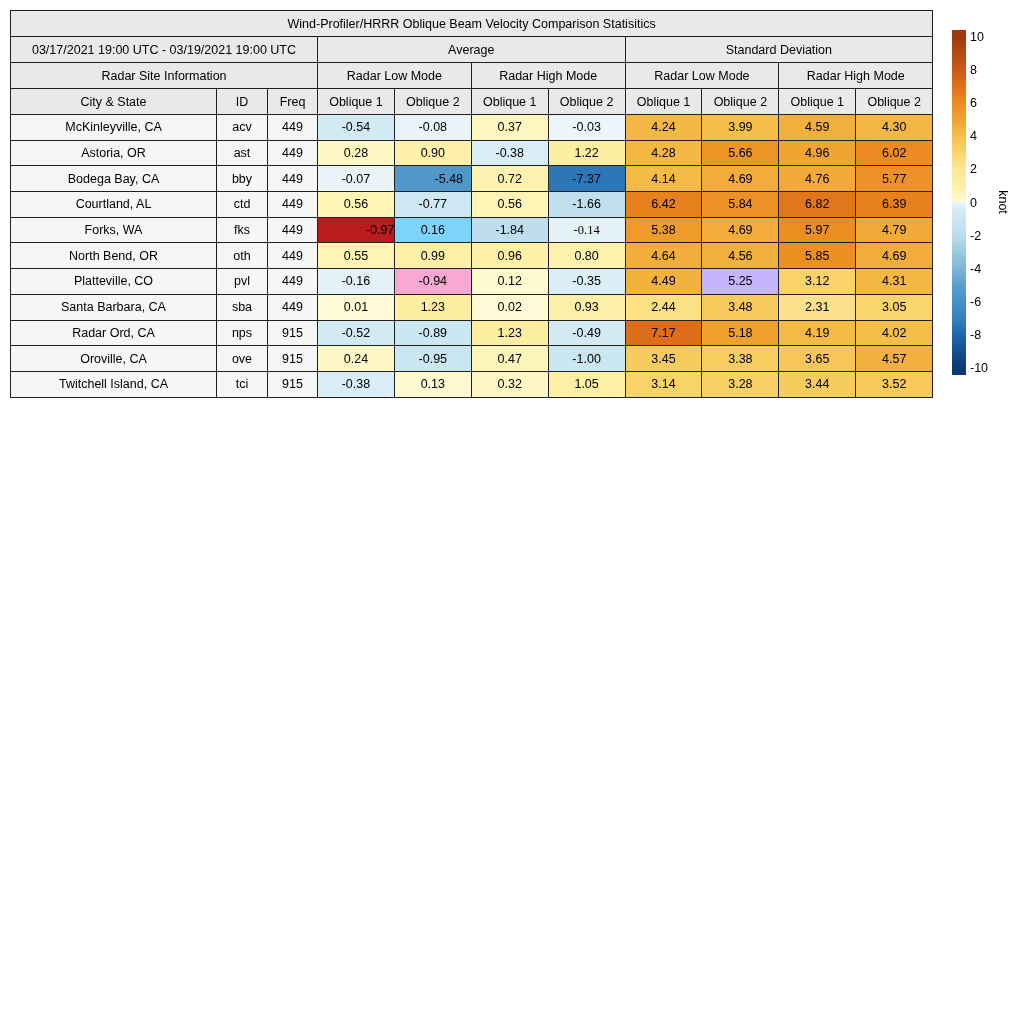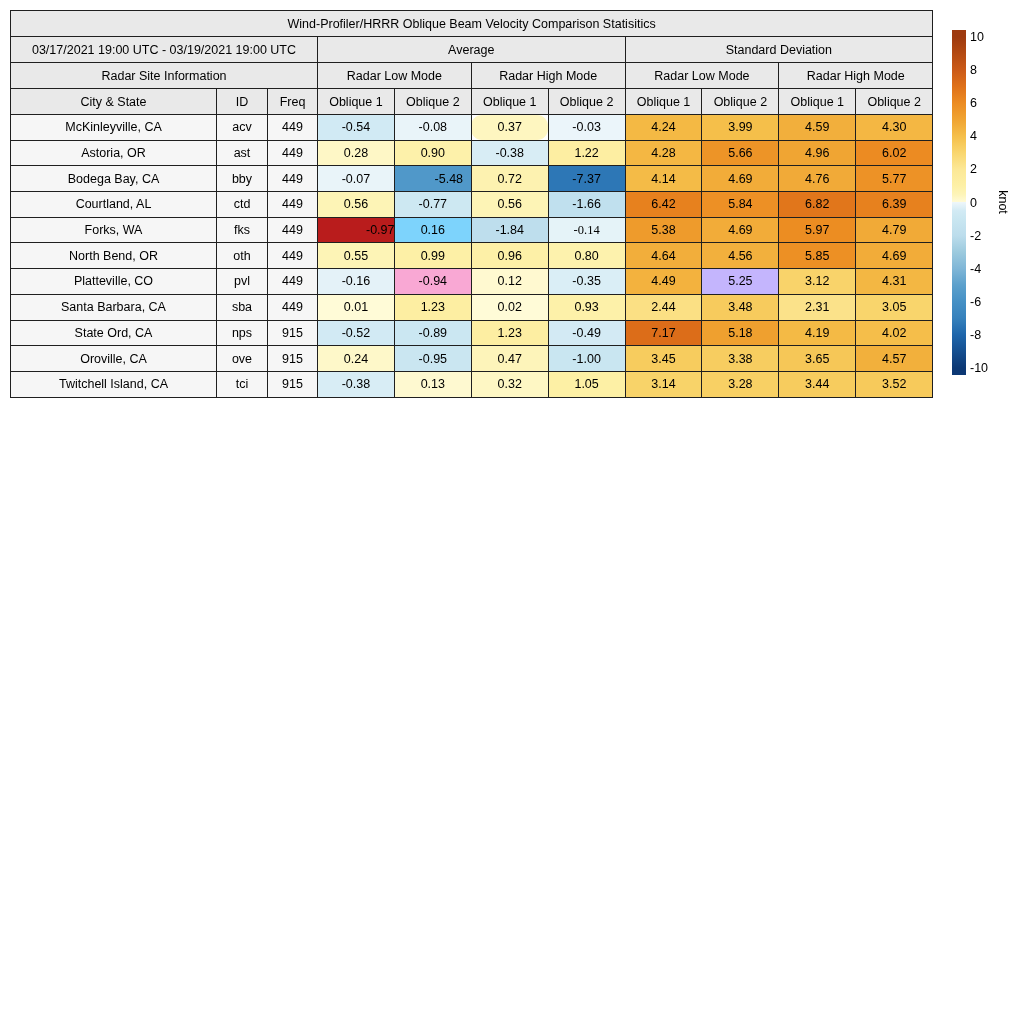--- a/index.html
+++ b/index.html
@@ -112,21 +112,21 @@
         <th class="hdr">Oblique 2</th>
       </tr>
     </thead>
     <tbody id="table-body">
         <tr>
           <td class="info">McKinleyville, CA</td>
           <td class="info">acv</td>
           <td class="info">449</td>
           <td class="val" style="background: rgb(209, 234, 244);">-0.54</td>
           <td class="val" style="background: rgb(233, 244, 249);">-0.08</td>
-          <td class="val" style="background: rgb(254, 246, 192); border-radius: 11px;">0.37</td>
+          <td class="val" style="background: rgb(254, 246, 192);">0.37</td>
           <td class="val" style="background: rgb(235, 245, 250);">-0.03</td>
           <td class="val" style="background: rgb(244, 185, 68);">4.24</td>
           <td class="val" style="background: rgb(245, 191, 74);">3.99</td>
           <td class="val" style="background: rgb(242, 175, 60);">4.59</td>
           <td class="val" style="background: rgb(244, 183, 67);">4.30</td>
         </tr>
         <tr>
           <td class="info">Astoria, OR</td>
           <td class="info">ast</td>
           <td class="info">449</td>
@@ -211,21 +211,21 @@
           <td class="val" style="background: rgb(255, 251, 215);">0.01</td>
           <td class="val" style="background: rgb(253, 238, 162);">1.23</td>
           <td class="val" style="background: rgb(255, 251, 215);">0.02</td>
           <td class="val" style="background: rgb(253, 241, 169);">0.93</td>
           <td class="val" style="background: rgb(251, 224, 132);">2.44</td>
           <td class="val" style="background: rgb(247, 203, 93);">3.48</td>
           <td class="val" style="background: rgb(251, 226, 138);">2.31</td>
           <td class="val" style="background: rgb(249, 213, 108);">3.05</td>
         </tr>
         <tr>
-          <td class="info">State Ord, CA</td>
+          <td class="info">Radar Ord, CA</td>
           <td class="info">nps</td>
           <td class="info">915</td>
           <td class="val" style="background: rgb(210, 234, 244); margin-left: 42px;">-0.52</td>
           <td class="val" style="background: rgb(203, 231, 242);">-0.89</td>
           <td class="val" style="background: rgb(253, 238, 162);">1.23</td>
           <td class="val" style="background: rgb(211, 234, 244);">-0.49</td>
           <td class="val" style="background: rgb(220, 109, 25);">7.17</td>
           <td class="val" style="background: rgb(239, 160, 47);">5.18</td>
           <td class="val" style="background: rgb(244, 186, 69);">4.19</td>
           <td class="val" style="background: rgb(245, 190, 74);">4.02</td>

